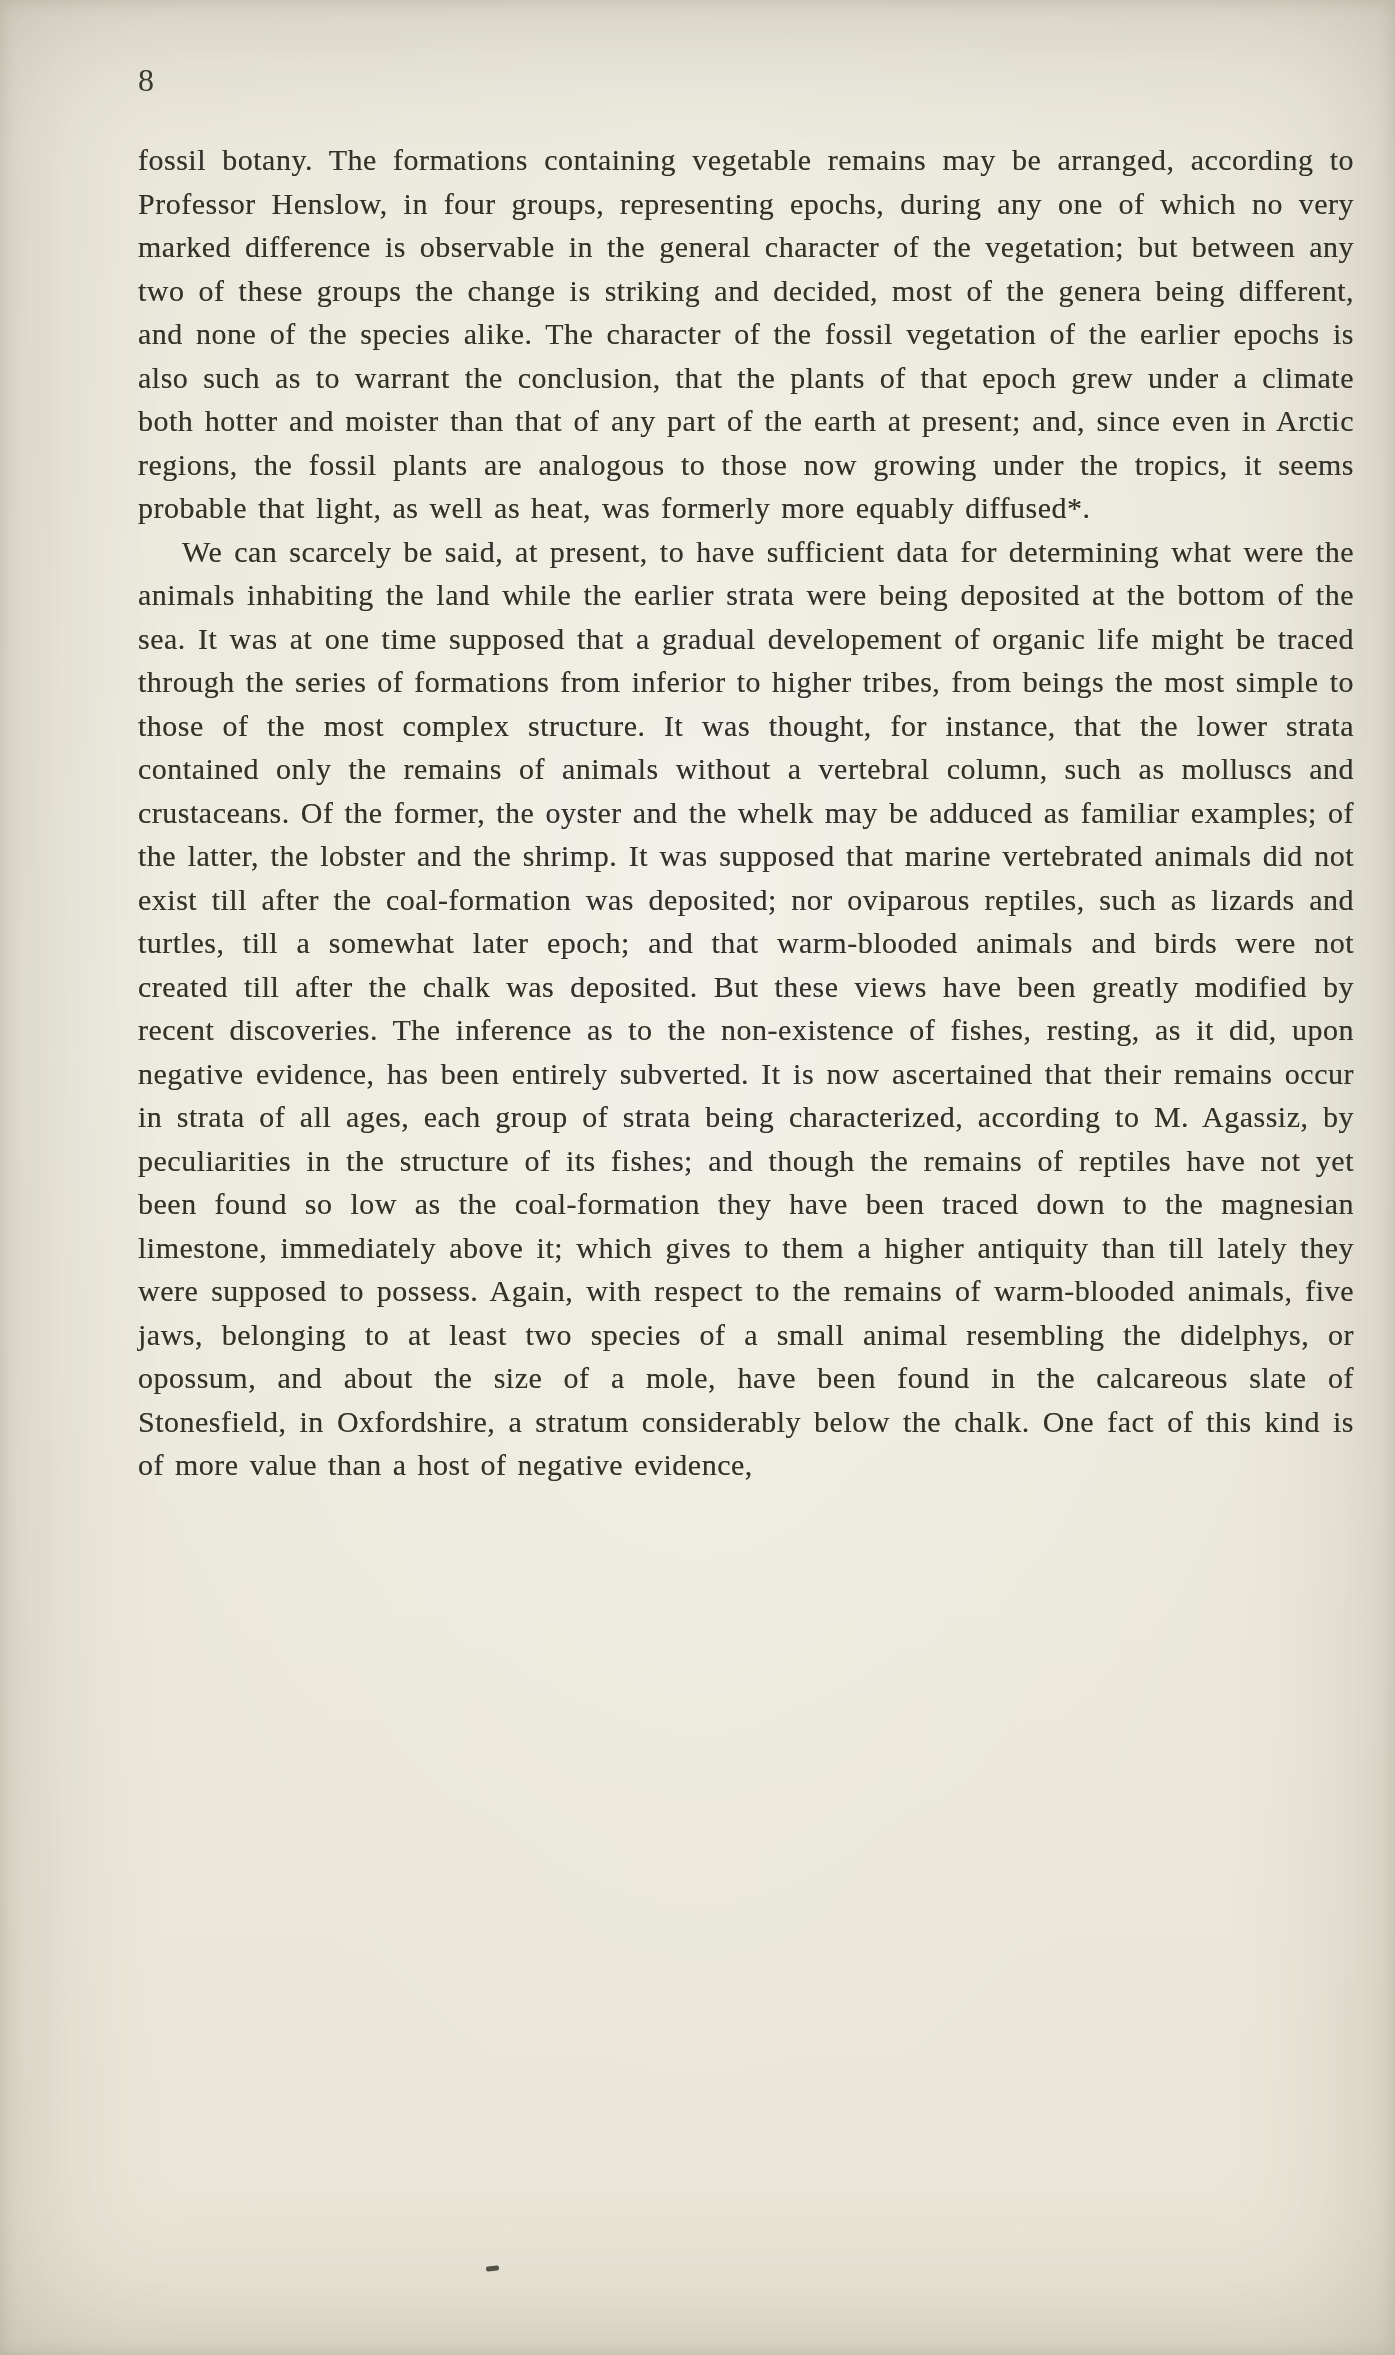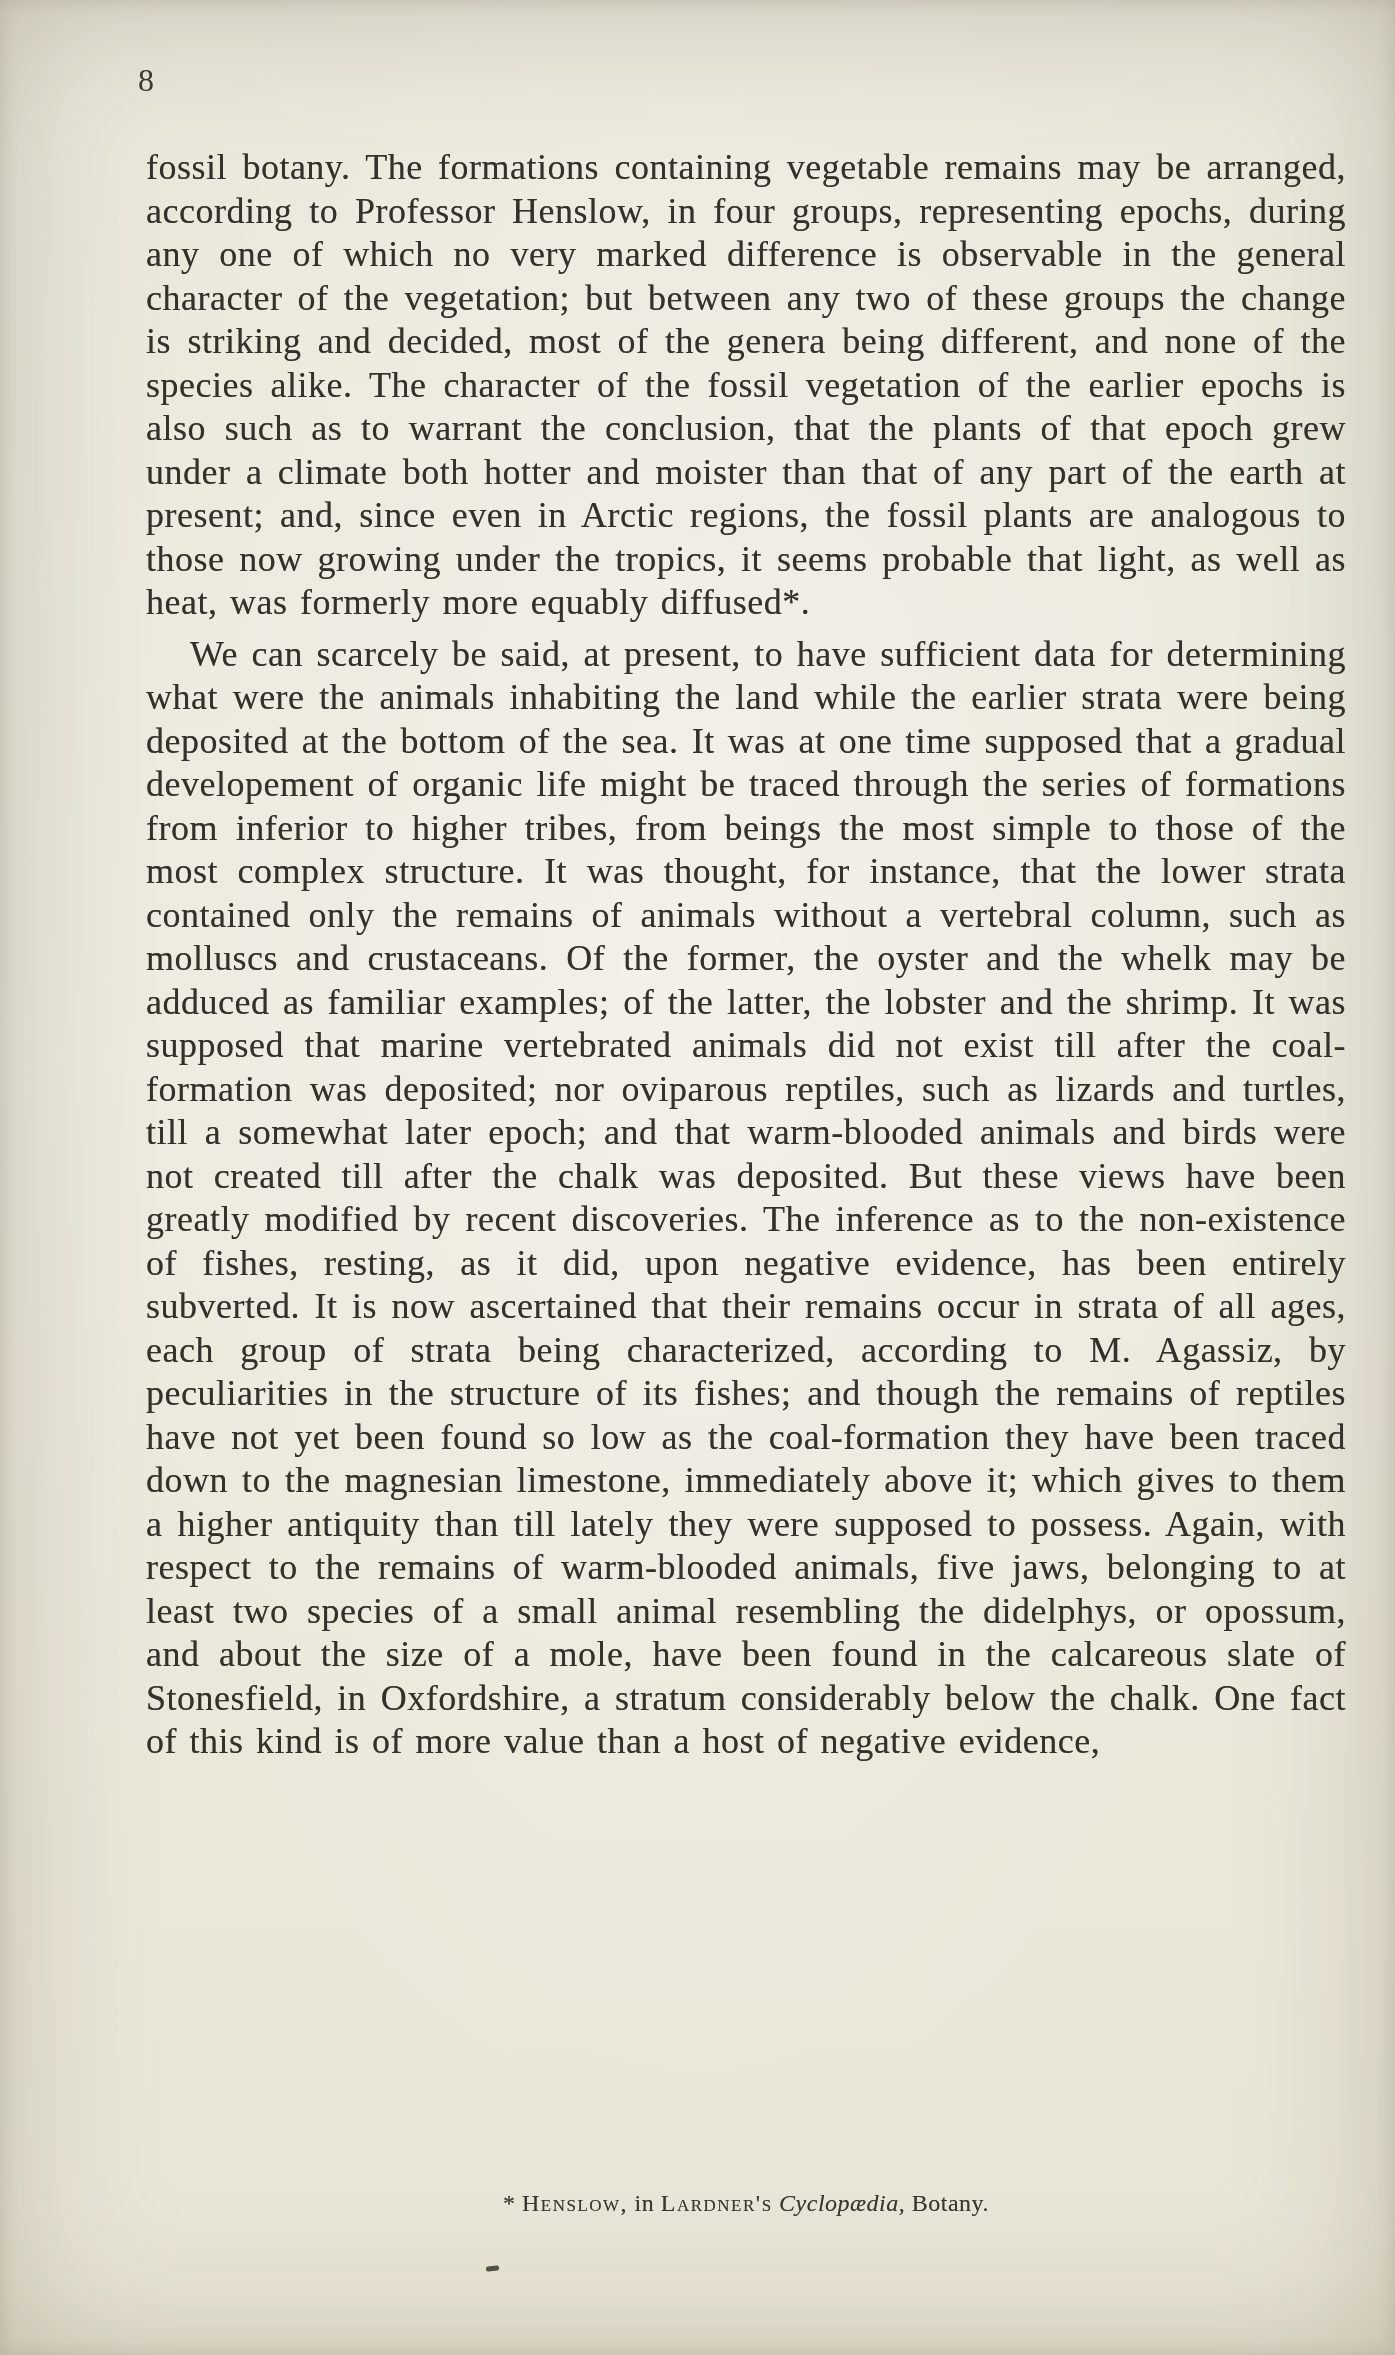--- a/index.html
+++ b/index.html
@@ -46,22 +46,22 @@
     letter-spacing: 4px;
     color: #454136;
   }
   .text-block {
     position: absolute;
     top: 138px;
     left: 138px;
     width: 1216px;
   }
   .para {
-    margin: 8px;
-    font-size: 36px;
+    margin: 0;
+    font-size: 30px;
     line-height: 43.5px;
     text-align: justify;
     letter-spacing: 0.5px;
     word-spacing: 3px;
     color: #34312a;
     text-shadow: 0 0 0.5px rgba(52, 48, 40, 0.55);
   }
   .para.indent {
     text-indent: 44px;
   }
@@ -102,24 +102,16 @@
 
   <header class="page-header">
     <span class="page-number">8</span>
   </header>
 
   <main class="text-block">
     <p class="para no-indent">fossil botany.  The formations containing vegetable remains may be arranged, according to Professor Henslow, in four groups, representing epochs, during any one of which no very marked difference is observable in the general character of the vegetation; but between any two of these groups the change is striking and decided, most of the genera being different, and none of the species alike.  The character of the fossil vegetation of the earlier epochs is also such as to warrant the conclusion, that the plants of that epoch grew under a climate both hotter and moister than that of any part of the earth at present; and, since even in Arctic regions, the fossil plants are analogous to those now growing under the tropics, it seems probable that light, as well as heat, was formerly more equably diffused*.</p>
     <p class="para indent">We can scarcely be said, at present, to have sufficient data for determining what were the animals inhabiting the land while the earlier strata were being deposited at the bottom of the sea.  It was at one time supposed that a gradual developement of organic life might be traced through the series of formations from inferior to higher tribes, from beings the most simple to those of the most complex structure.  It was thought, for instance, that the lower strata contained only the remains of animals without a vertebral column, such as molluscs and crustaceans.  Of the former, the oyster and the whelk may be adduced as familiar examples; of the latter, the lobster and the shrimp.  It was supposed that marine vertebrated animals did not exist till after the coal-formation was deposited; nor oviparous reptiles, such as lizards and turtles, till a somewhat later epoch; and that warm-blooded animals and birds were not created till after the chalk was deposited.  But these views have been greatly modified by recent discoveries.  The inference as to the non-existence of fishes, resting, as it did, upon negative evidence, has been entirely subverted.  It is now ascertained that their remains occur in strata of all ages, each group of strata being characterized, according to M. Agassiz, by peculiarities in the structure of its fishes; and though the remains of reptiles have not yet been found so low as the coal-formation they have been traced down to the magnesian limestone, immediately above it; which gives to them a higher antiquity than till lately they were supposed to possess.  Again, with respect to the remains of warm-blooded animals, five jaws, belonging to at least two species of a small animal resembling the didelphys, or opossum, and about the size of a mole, have been found in the calcareous slate of Stonesfield, in Oxfordshire, a stratum considerably below the chalk.  One fact of this kind is of more value than a host of negative evidence,</p>
   </main>
 
-  <footer class="footnote">
-    <span>*</span>
-    <span class="sc">Henslow,</span>
-    <span>in</span>
-    <span class="sc">Lardner's</span>
-    <span class="italic">Cyclopædia,</span>
-    <span>Botany.</span>
-  </footer>
 
   <div class="ink-mark"></div>
 
 </div>
 
 </body></html>

